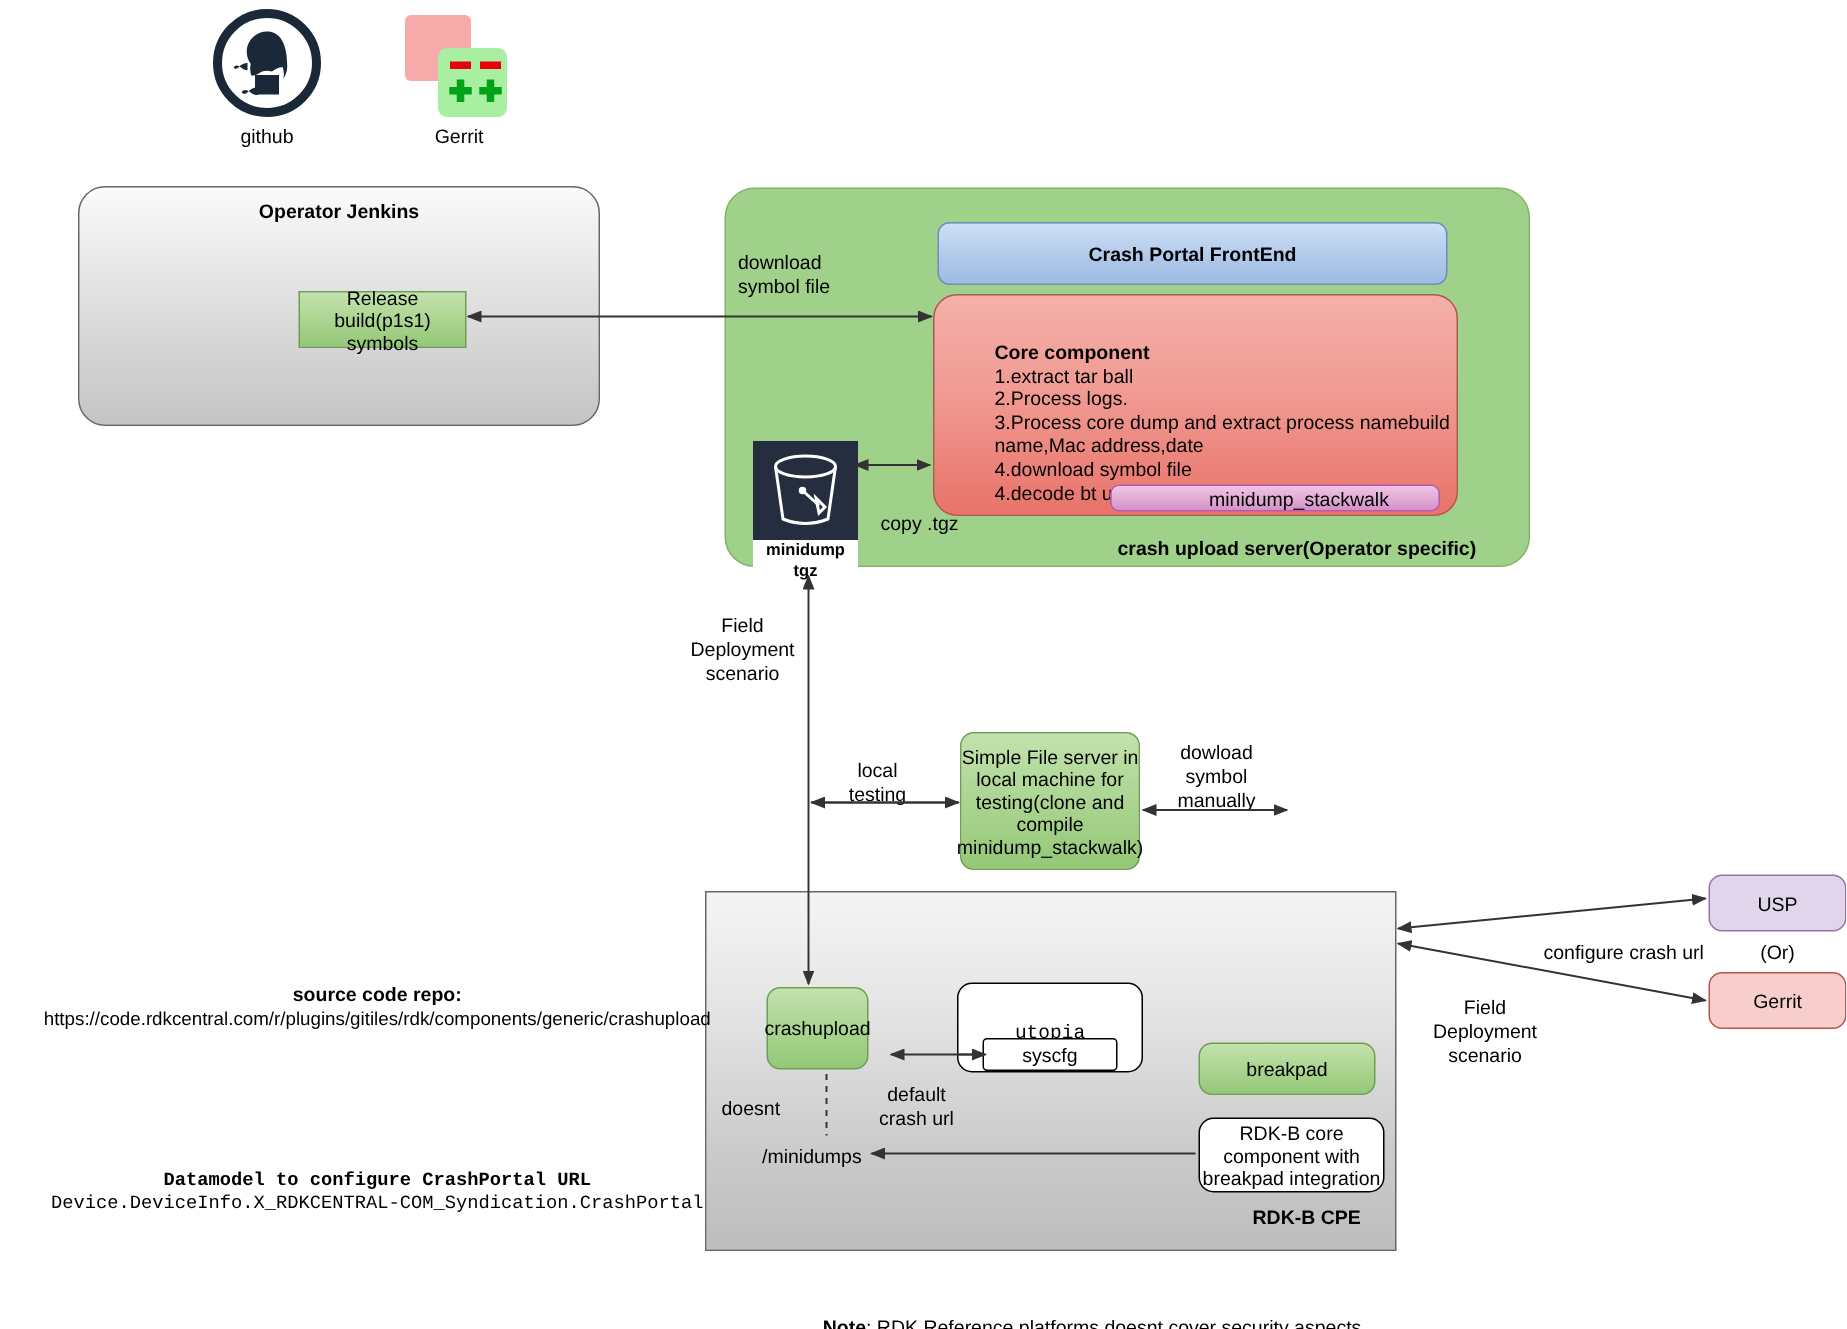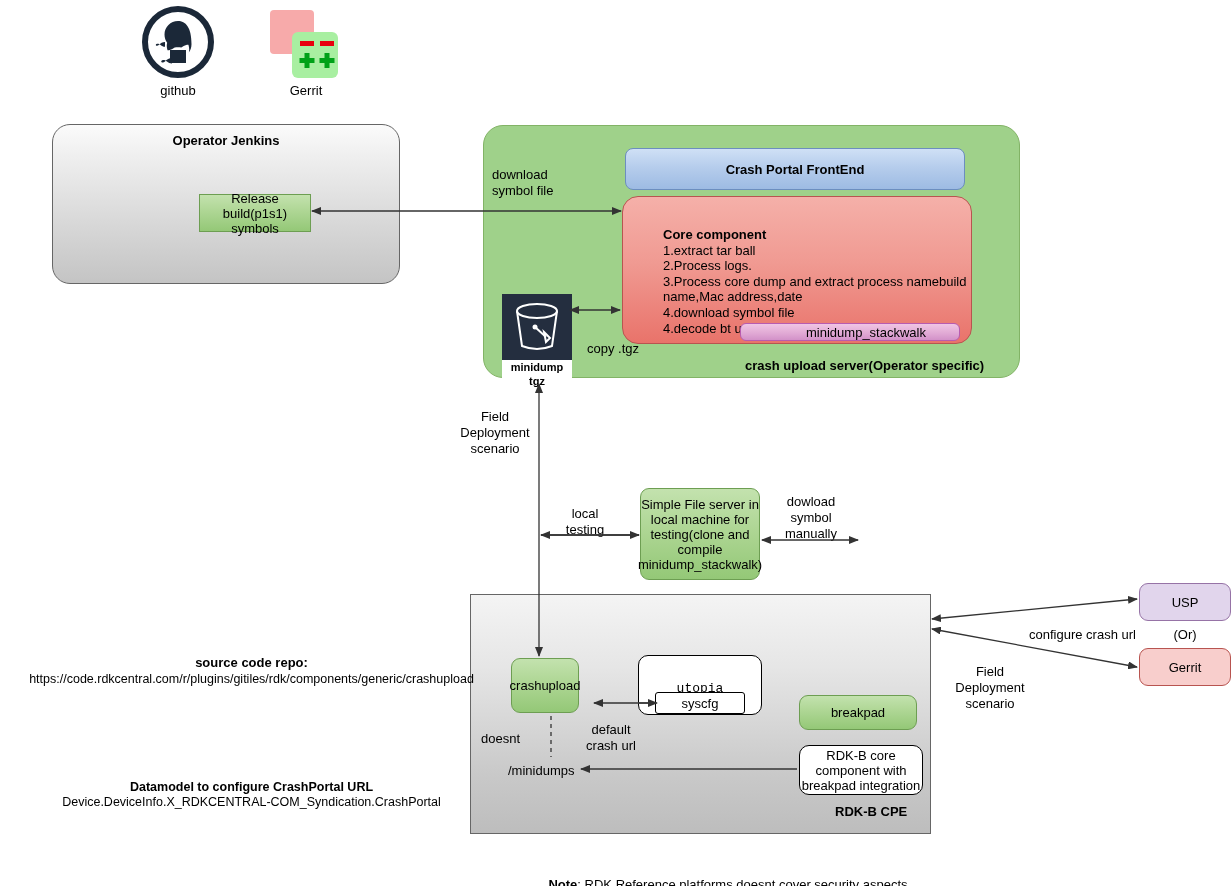--- a/index.html
+++ b/index.html
@@ -21,21 +21,21 @@
   .txt {
     position: absolute;
     font-family: "Liberation Sans", sans-serif;
     font-size: 13px;
     line-height: 1.15;
     color: #000;
     white-space: pre;
   }
   .txt.center { text-align: center; }
   .bold { font-weight: bold; }
-  .mono { font-family: Liberation Sans, sans-serif; font-weight: bold; }
+  .mono { font-family: Liberation Mono, monospace; font-weight: bold; }
 
   
   .box-gray-round {
     position: absolute;
     border: 1px solid #666666;
     border-radius: 18px;
     background: linear-gradient(180deg, #fbfbfb 0%, #f0f0f0 18%, #d8d8d8 62%, #c4c4c4 100%);
     box-sizing: border-box;
   }
   .box-gray-rect {

